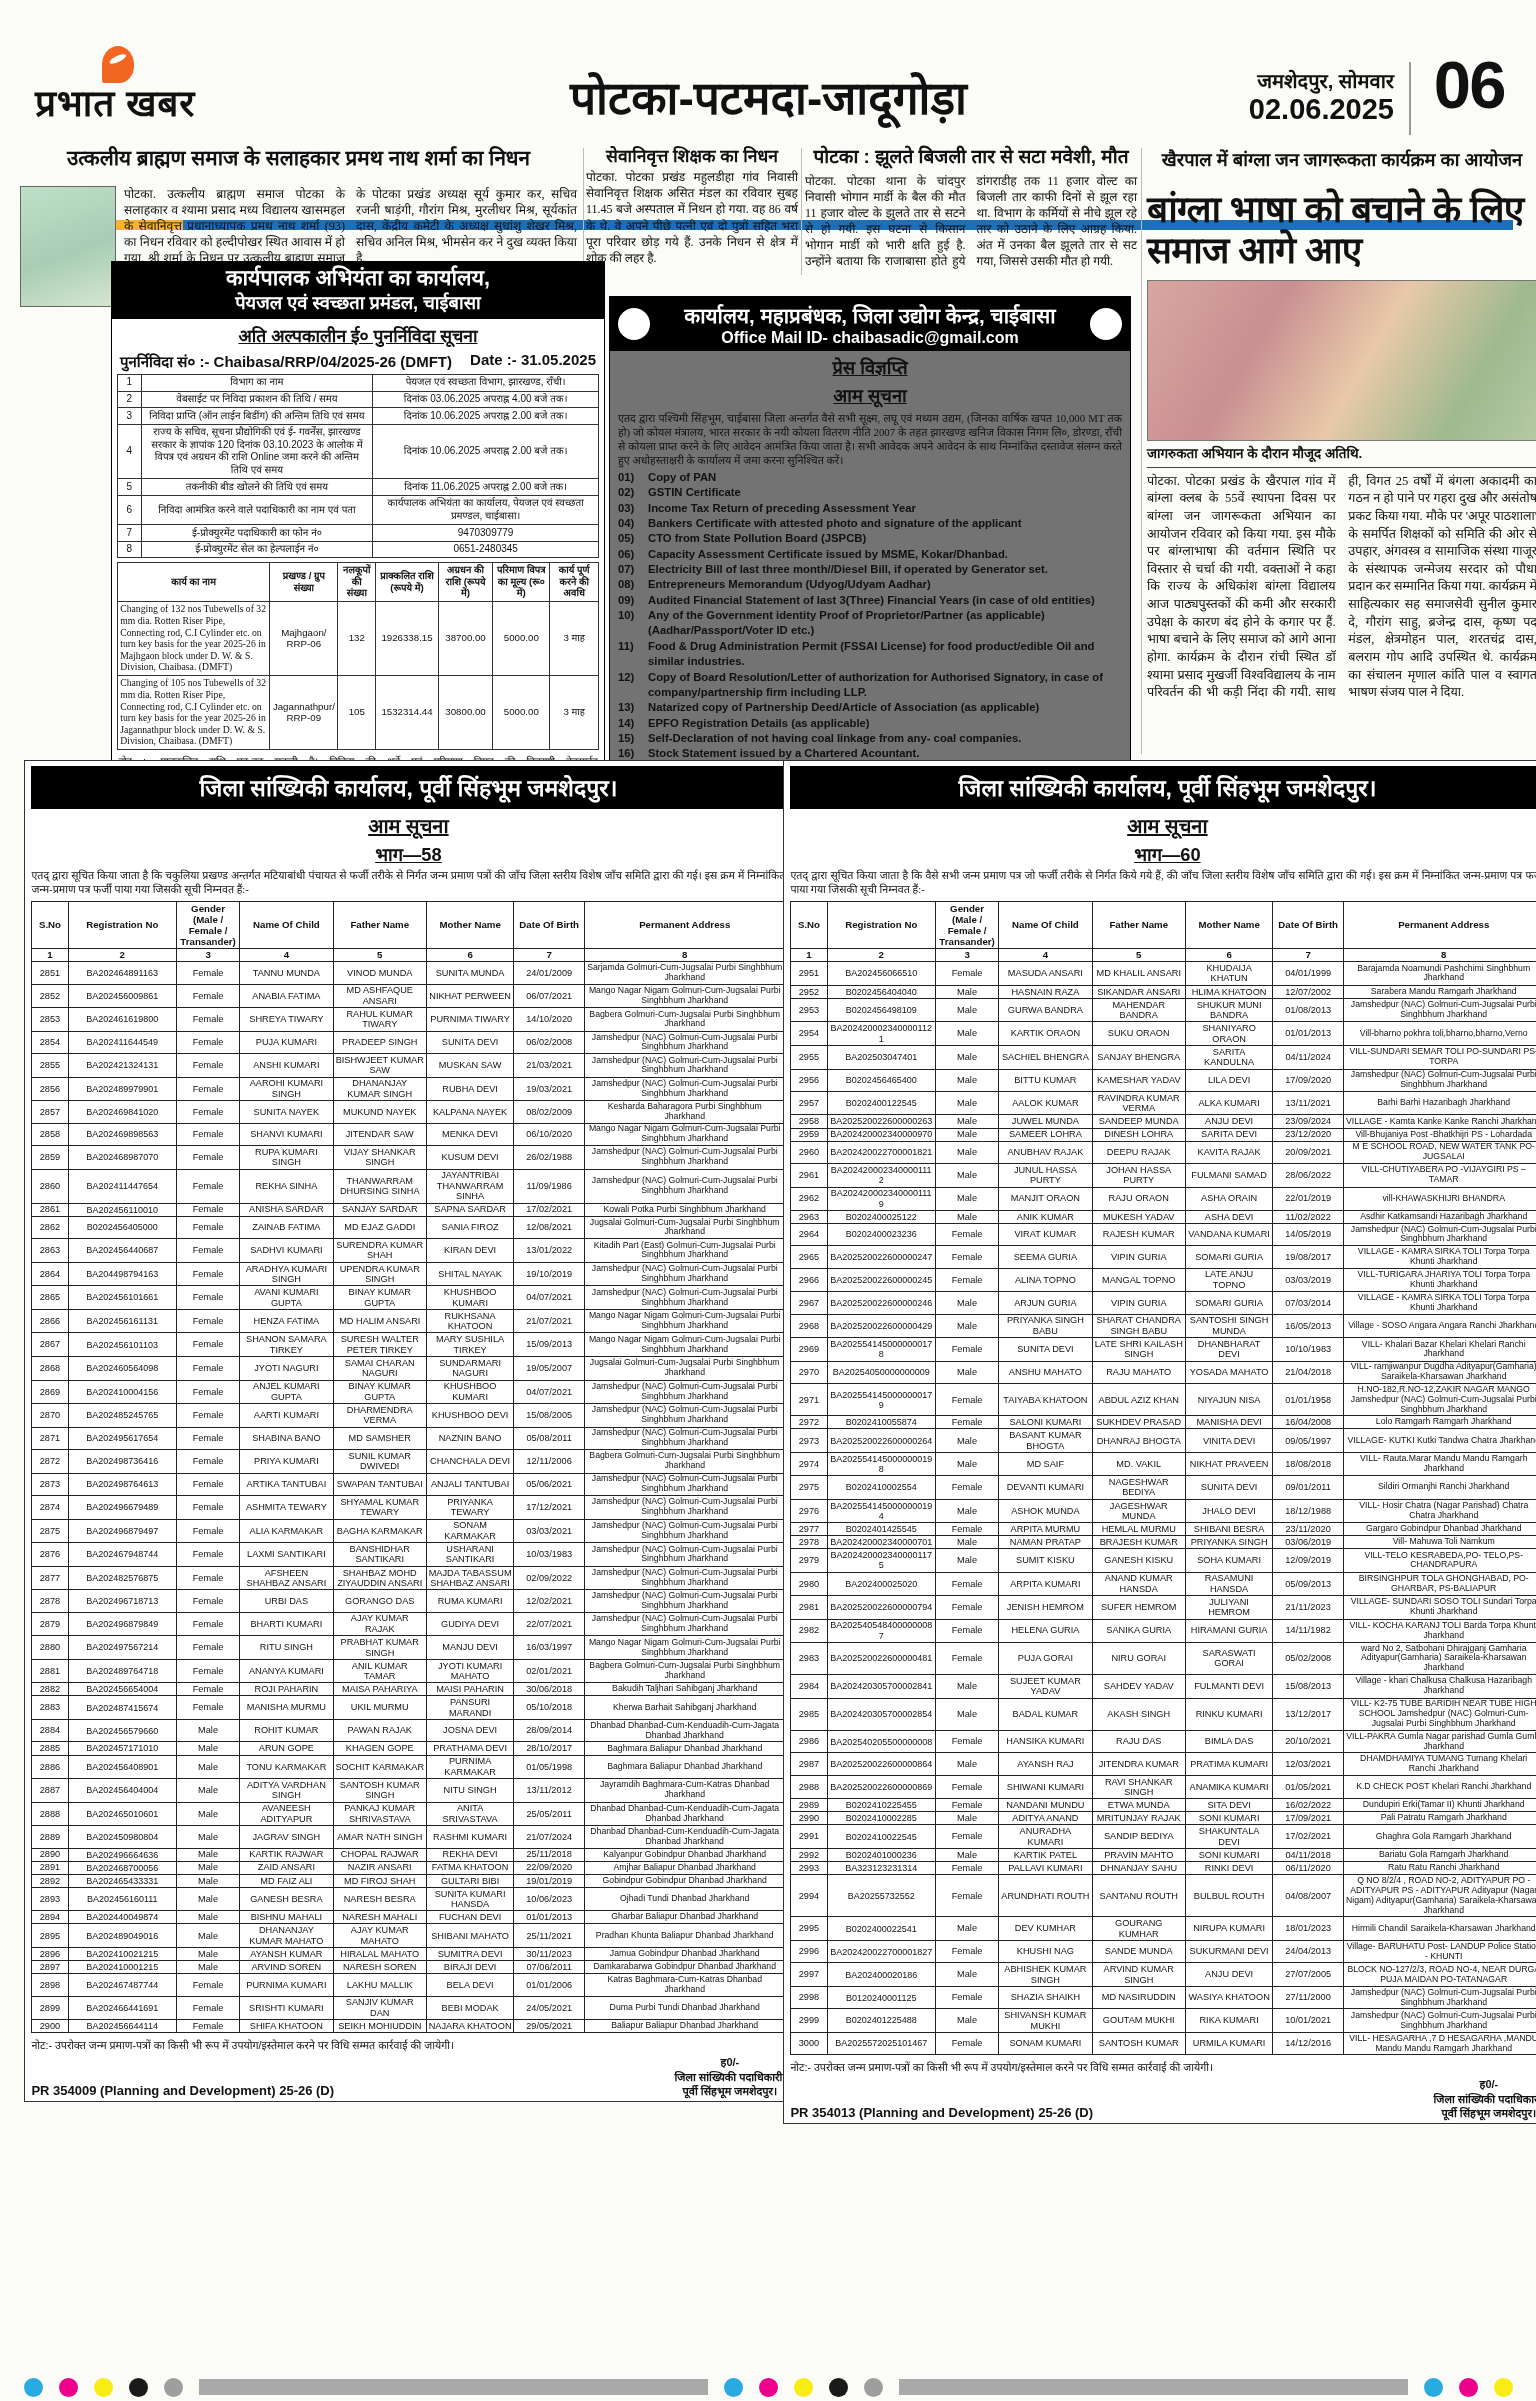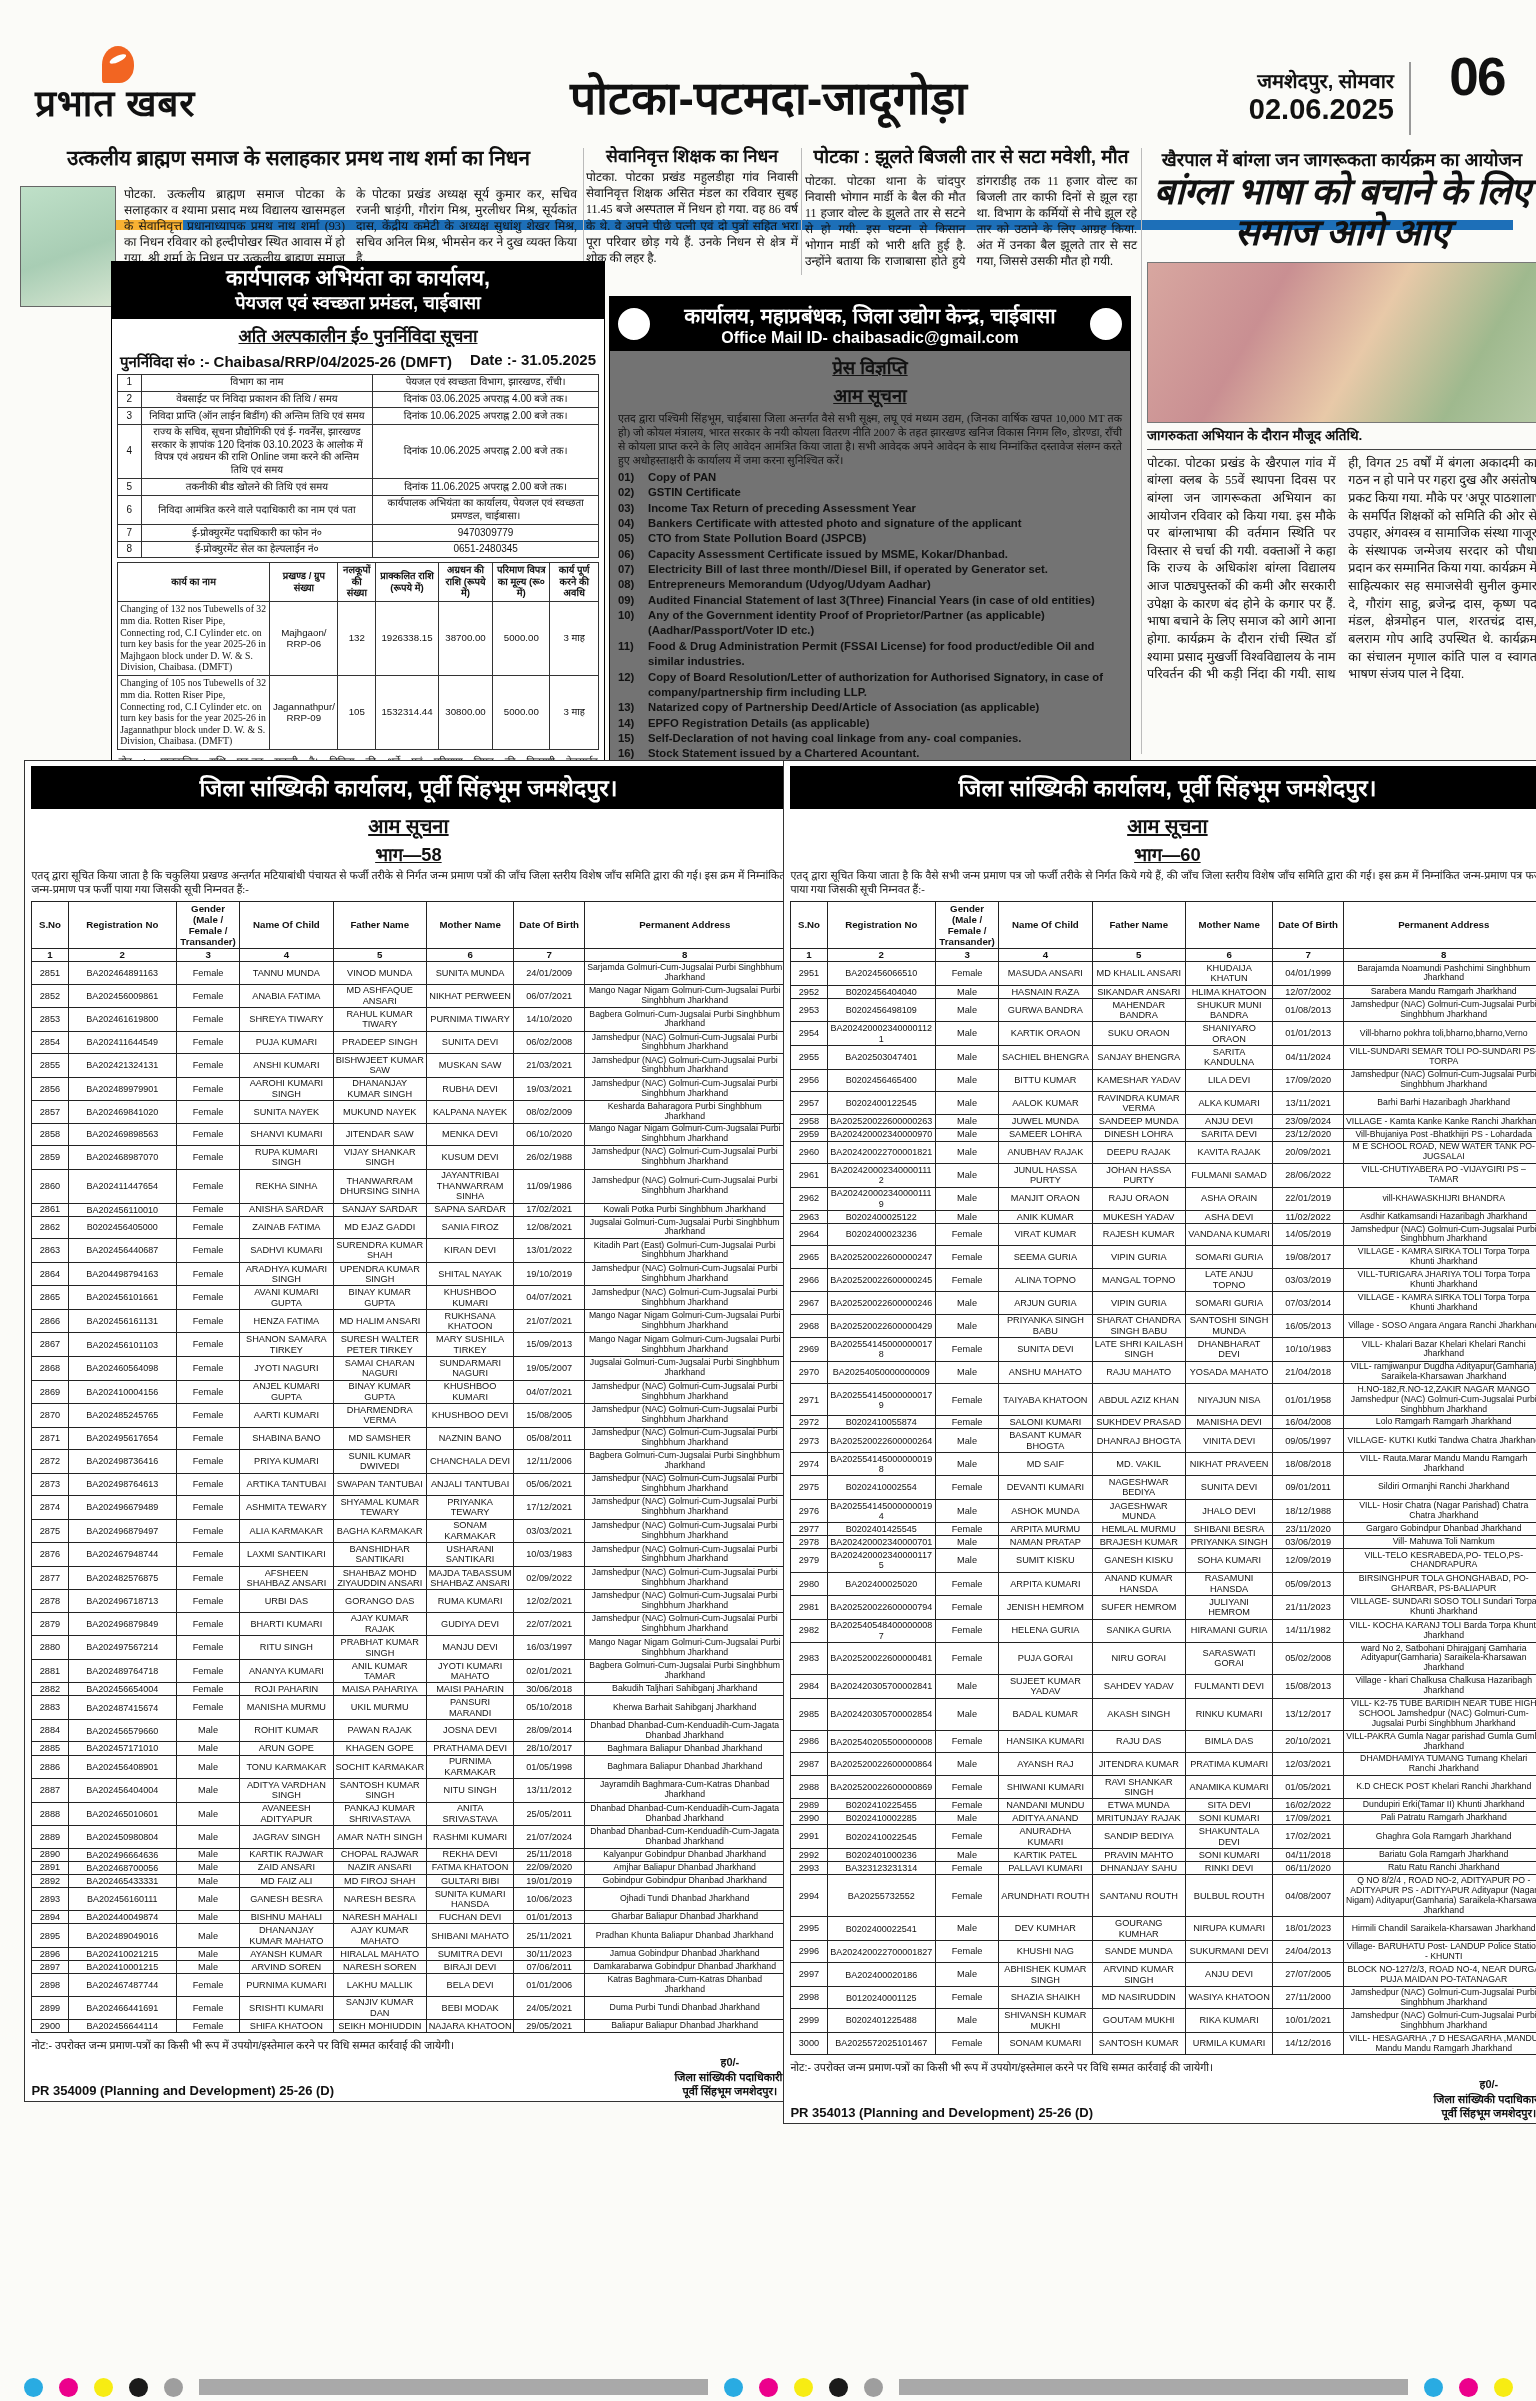--- a/index.html
+++ b/index.html
@@ -6,21 +6,21 @@
   .page{position:relative;width:1537px;height:2401px;background:#fbfbf8;font-family:"Liberation Sans",sans-serif;color:#111;overflow:hidden;}
   
   .logo{position:absolute;left:35px;top:76px;font-size:37px;font-weight:bold;letter-spacing:0.8px;}
   .bird{position:absolute;left:102px;top:46px;width:32px;height:37px;background:#f26522;border-radius:60% 60% 55% 10%;}
   .bird:before{content:"";position:absolute;left:7.2px;top:9.5px;width:17.5px;height:6.4px;background:#fff;border-radius:50%;transform:rotate(-25deg);}
   .ptitle{position:absolute;left:0;right:0;top:65px;text-align:center;font-size:46px;font-weight:900;}
   .dateblk{position:absolute;right:143px;top:70px;text-align:right;line-height:1.15;}
   .dateblk .d1{font-size:20px;font-weight:bold;}
   .dateblk .d2{font-size:29px;font-weight:900;}
   .pgdiv{position:absolute;right:126px;top:62px;width:1.6px;height:73px;background:#999;}
-  .pgnum{position:absolute;right:32px;top:46px;font-size:53px;font-weight:900;letter-spacing:-1.6px;}
+  .pgnum{position:absolute;right:32px;top:46px;font-size:67px;font-weight:900;letter-spacing:-1.6px;}
   .toprule{position:absolute;left:24px;top:220px;width:1489px;height:10.3px;display:flex;}
   .toprule .y{width:159px;height:100%;}
   .toprule .b{flex:1;height:100%;}
   
   .art{position:absolute;}
   .hl{font-weight:bold;text-align:center;line-height:1.15;}
   .body{font-family:"Liberation Serif",serif;text-align:justify;}
   .photo{background:linear-gradient(160deg,#bfe0c8 0%,#a8cdb4 55%,#d7e6d2 100%);border:0.8px solid #666;}
   .vrule{position:absolute;width:0.8px;background:#bbb;}
   
@@ -50,21 +50,21 @@
   .dichead{font-size:18.3px;font-weight:bold;text-align:center;text-decoration:underline;margin:3.2px 0 0;}
   .dicintro{font-size:10.8px;padding:3.2px 8px;text-align:justify;font-family:"Liberation Serif",serif;line-height:1.3;}
   .dicitems{padding:0 8px;font-size:11.3px;line-height:1.36;}
   .dicitem{display:flex;font-weight:bold;}
   .dicitem .n{width:30px;flex:none;}
   .dicfoot{display:flex;justify-content:space-between;align-items:flex-end;padding:1.6px 8px;}
   .dicpr{font-weight:bold;font-size:13.5px;}
   .dicsig{text-align:center;font-size:11.5px;font-weight:bold;line-height:1.3;}
   
   .kicker{font-size:18.3px;font-weight:bold;text-align:center;}
-  .bigHL{font-size:37px;font-weight:900;line-height:1.12;text-align:center;margin-top:0;letter-spacing:-0.8px;font-style:italic;}
+  .bigHL{font-size:37px;font-weight:900;line-height:1.12;margin-top:18px;letter-spacing:-0.8px;}
   .gphoto{width:100%;height:159px;margin-top:8px;border:0.8px solid #777;
     background:linear-gradient(120deg,#d8a7a0 0%,#c98f92 30%,#e8c9a8 55%,#9fb98e 80%,#b5c9a5 100%);}
   .gcap{font-size:13.5px;font-weight:bold;margin:3.2px 0 4.8px;}
   .bsep{border-top:1.6px solid #444;margin:1.6px 0 4.8px;}
   
   .statwrap{position:absolute;top:760px;width:754px;border:1.6px solid #333;background:#fff;padding:4.8px 6.4px 3.2px;}
   .statbar{background:#000;color:#fff;font-size:23px;font-weight:bold;text-align:center;padding:5.6px 1.6px;}
   .stath{font-size:20px;font-weight:bold;text-align:center;text-decoration:underline;margin-top:3.2px;}
   .statp{font-size:18.3px;font-weight:bold;text-align:center;text-decoration:underline;margin:1.6px 0 3.2px;}
   .statintro{font-size:10.7px;font-family:"Liberation Serif",serif;text-align:justify;line-height:1.3;margin-bottom:4px;}

